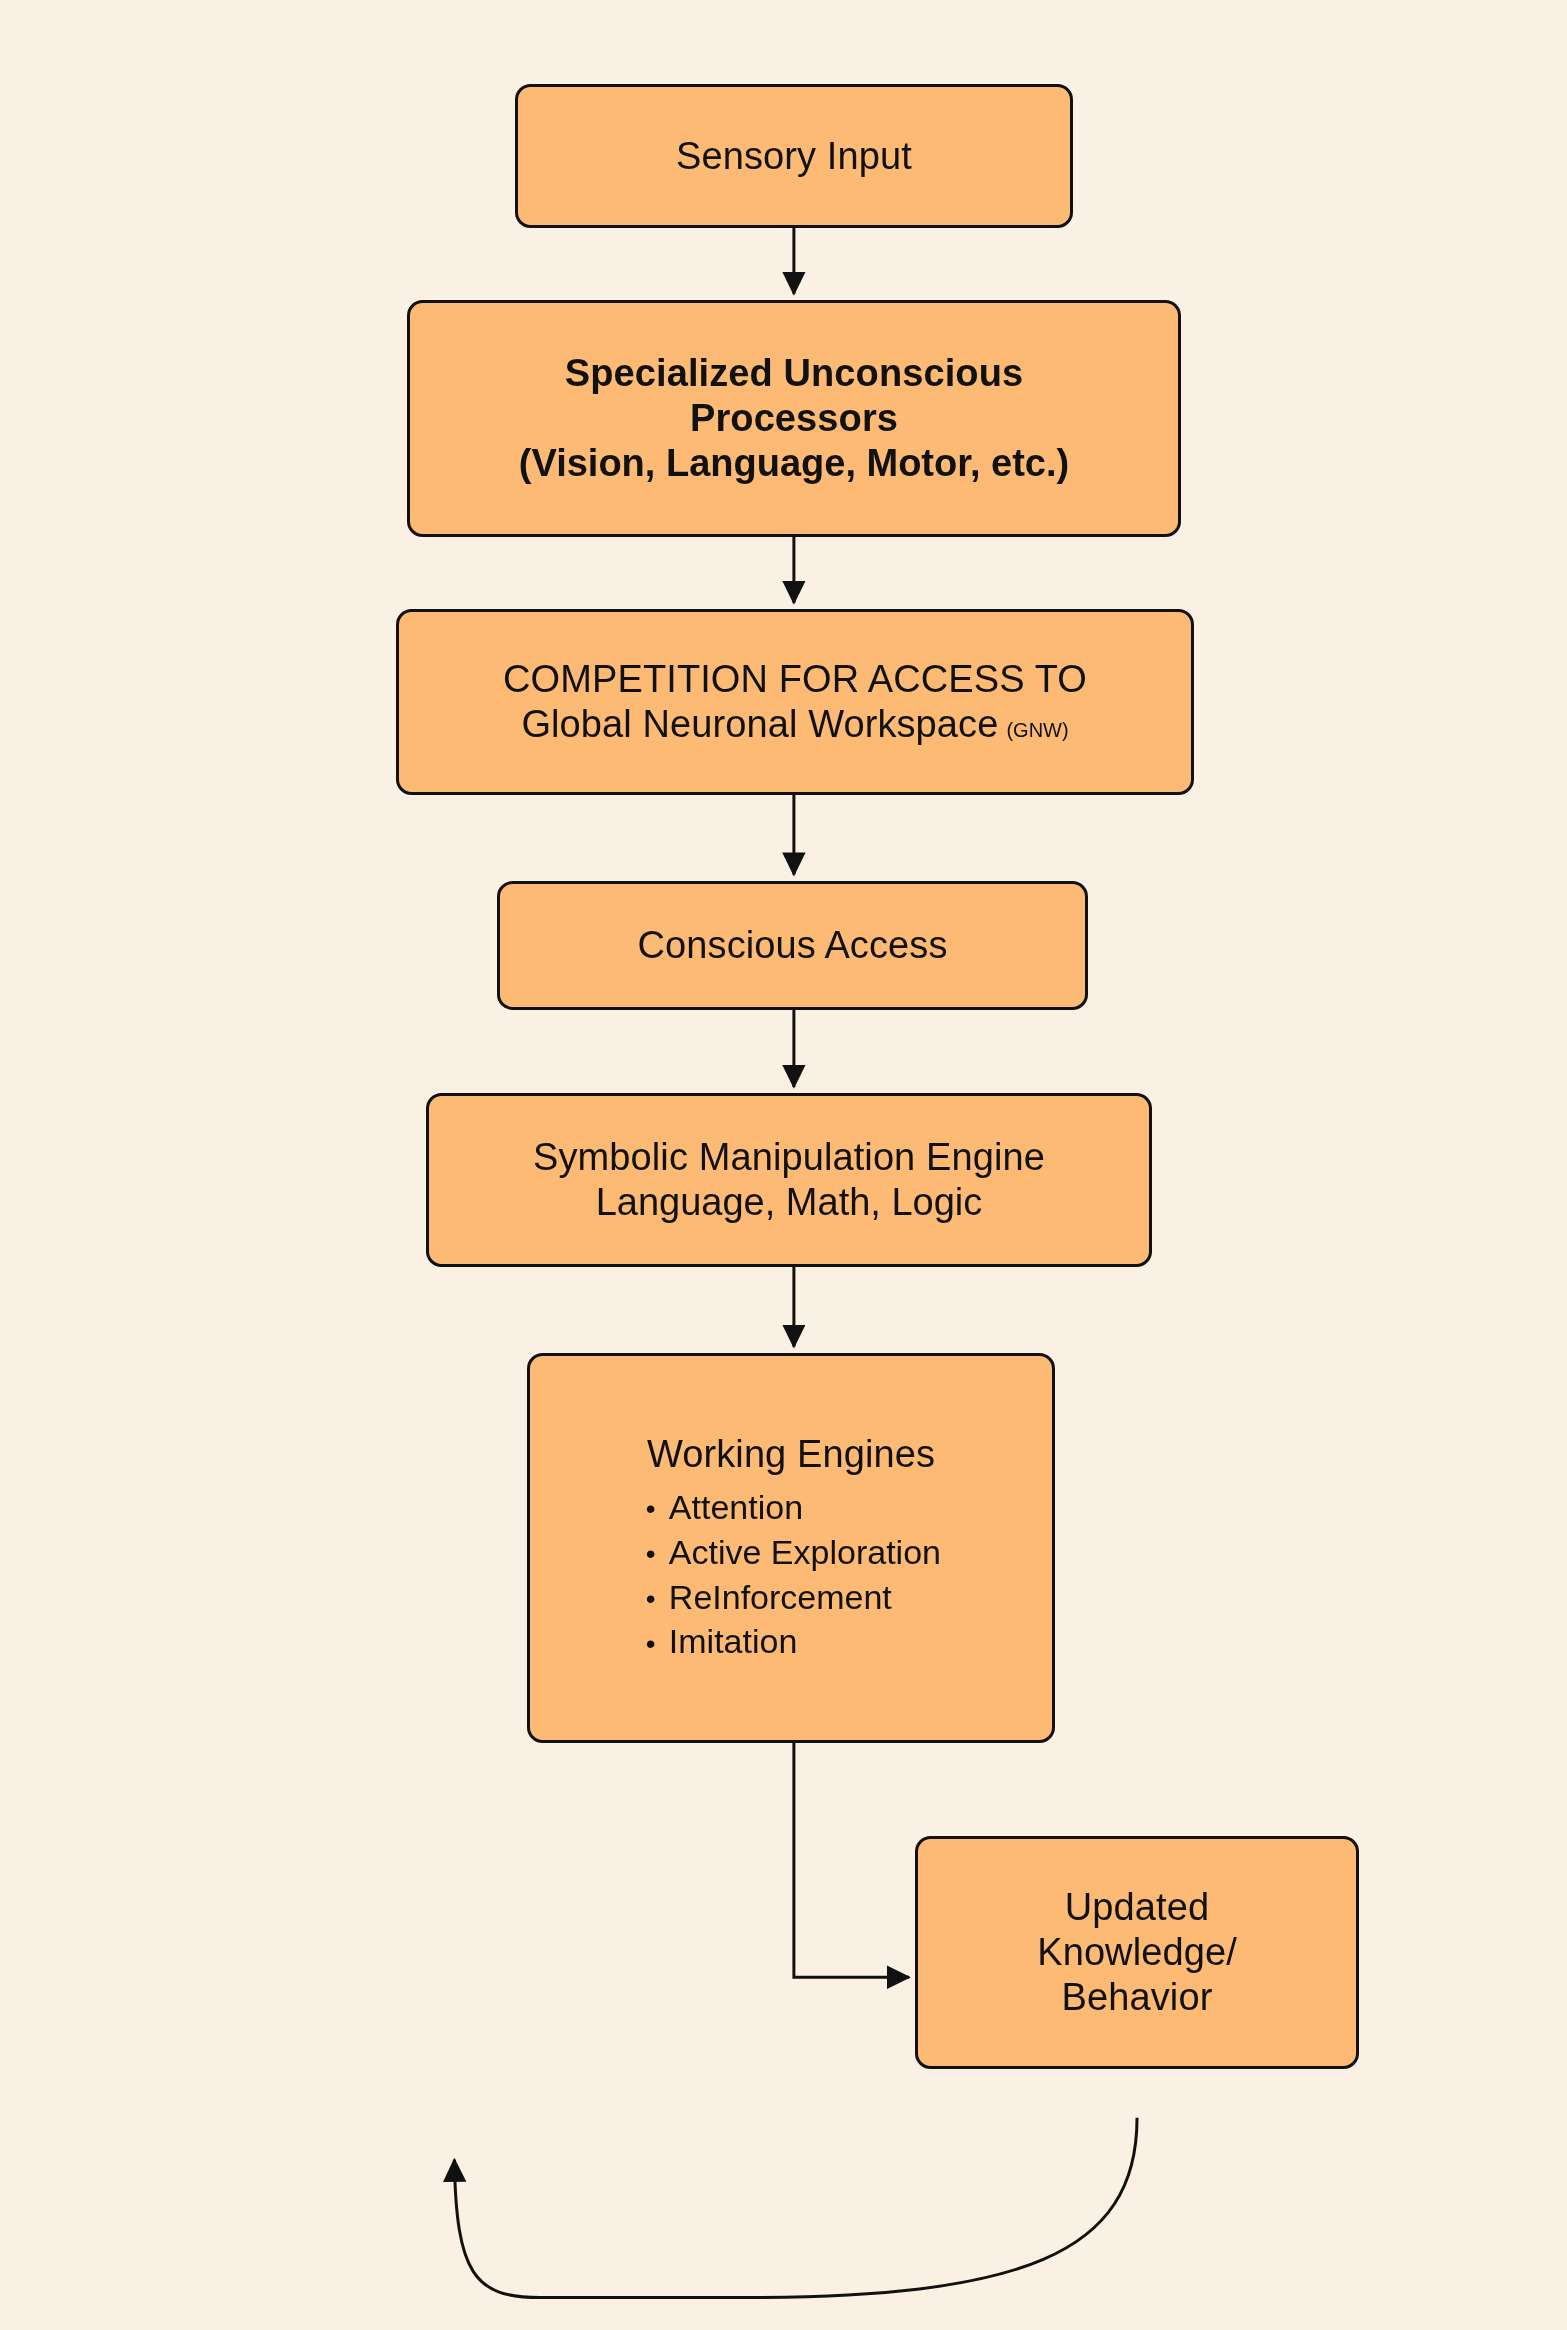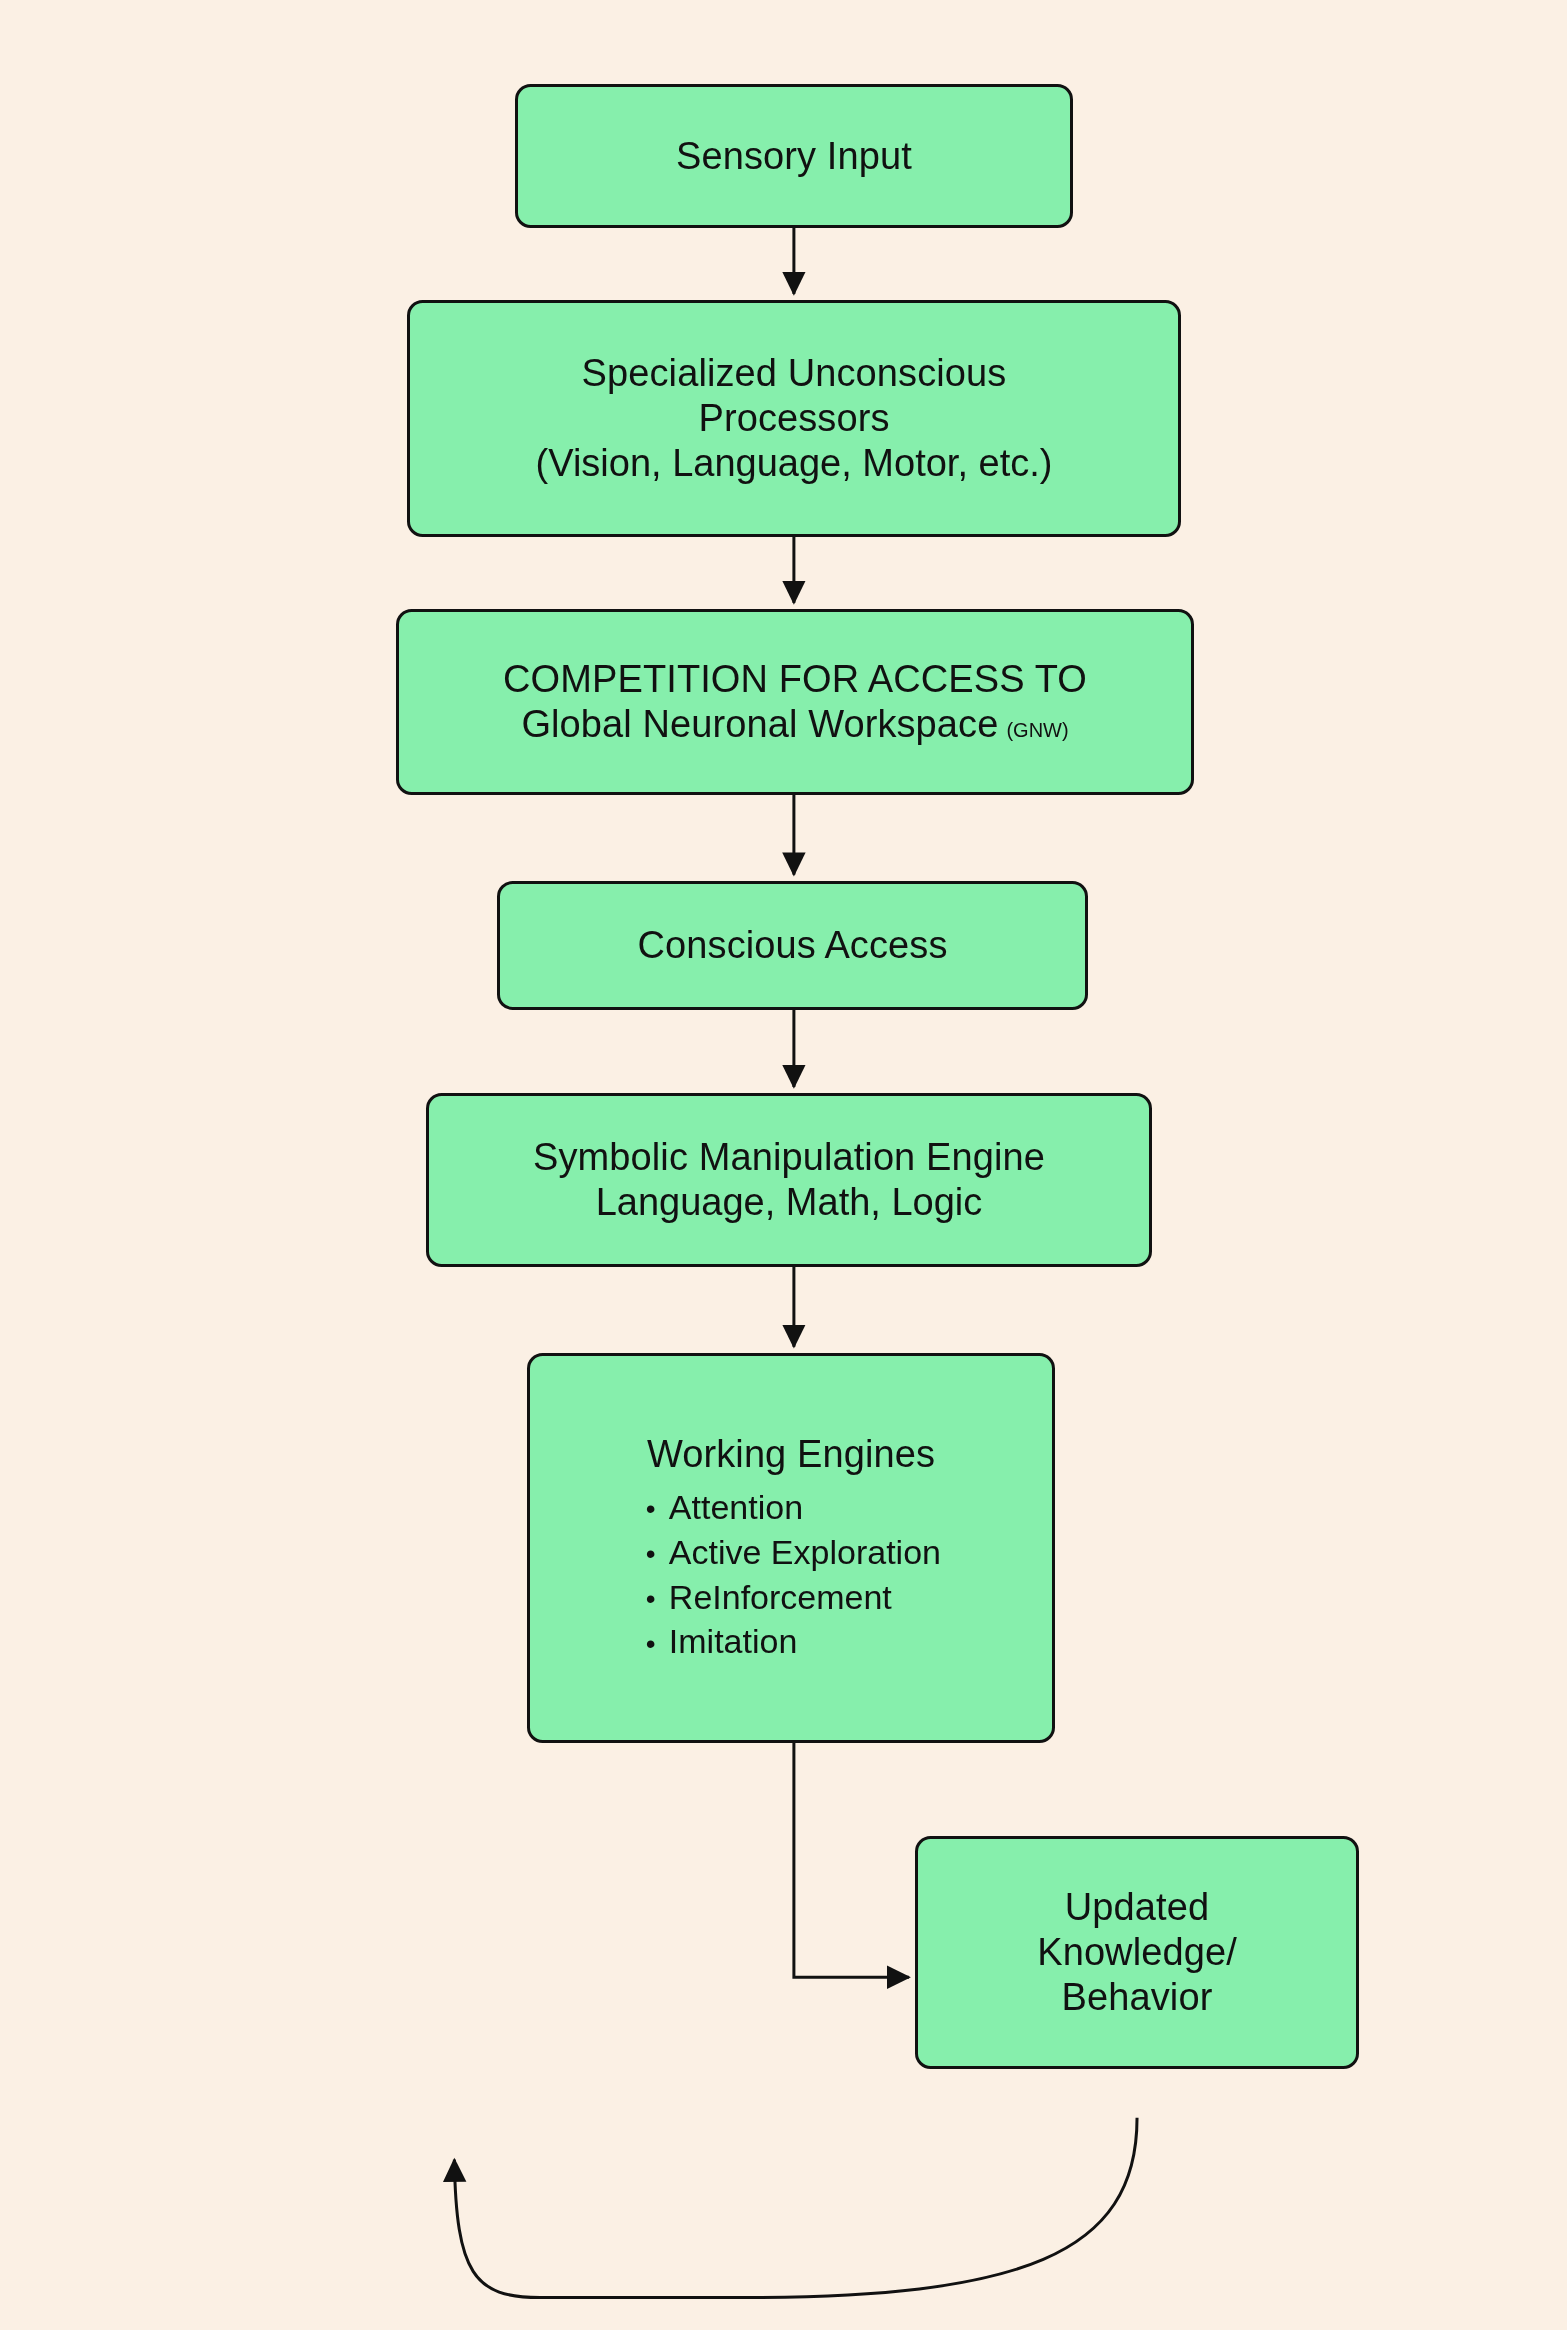--- a/index.html
+++ b/index.html
@@ -16,21 +16,21 @@
     width: 1568px;
     height: 2330px;
     background: #fbf0e4;
     overflow: hidden;
   }
   .node {
     position: absolute;
     box-sizing: border-box;
     border: 3px solid #111111;
     border-radius: 15.6px;
-    background: #86efac;
+    background: #fdba74;
     display: flex;
     flex-direction: column;
     align-items: center;
     justify-content: center;
     text-align: center;
     padding: 6px 10.8px;
   }
   .line-main {
     font-size: 38px;
     line-height: 1.18;
@@ -74,21 +74,21 @@
   svg.edges {
     position: absolute;
     left: 0;
     top: 0;
     width: 1568px;
     height: 2330px;
     pointer-events: none;
   }
   
   #n-sensory      { left: 515px;  top: 84px;  width: 558px;  height: 144px; }
-  #n-processors   { left: 407px;  top: 300px;  width: 774px; height: 237px; }
+  #n-processors   { left: 407px;  top: 300px;  width: 774px; height: 237px; font-weight: bold; }
   #n-competition  { left: 396px;  top: 609px; width: 798px; height: 186px; }
   #n-conscious    { left: 497px;  top: 881px; width: 591px;  height: 129px; }
   #n-symbolic     { left: 426px;  top: 1093px; width: 726px; height: 174px; }
   #n-working      { left: 527px;  top: 1353px; width: 528px;  height: 390px; }
   #n-predictive   { left: 225px;  top: 1836px; width: 491px;  height: 282px; }
   #n-updated      { left: 915px; top: 1836px; width: 444px;  height: 233px; }
 </style>
 </head>
 <body>
 

